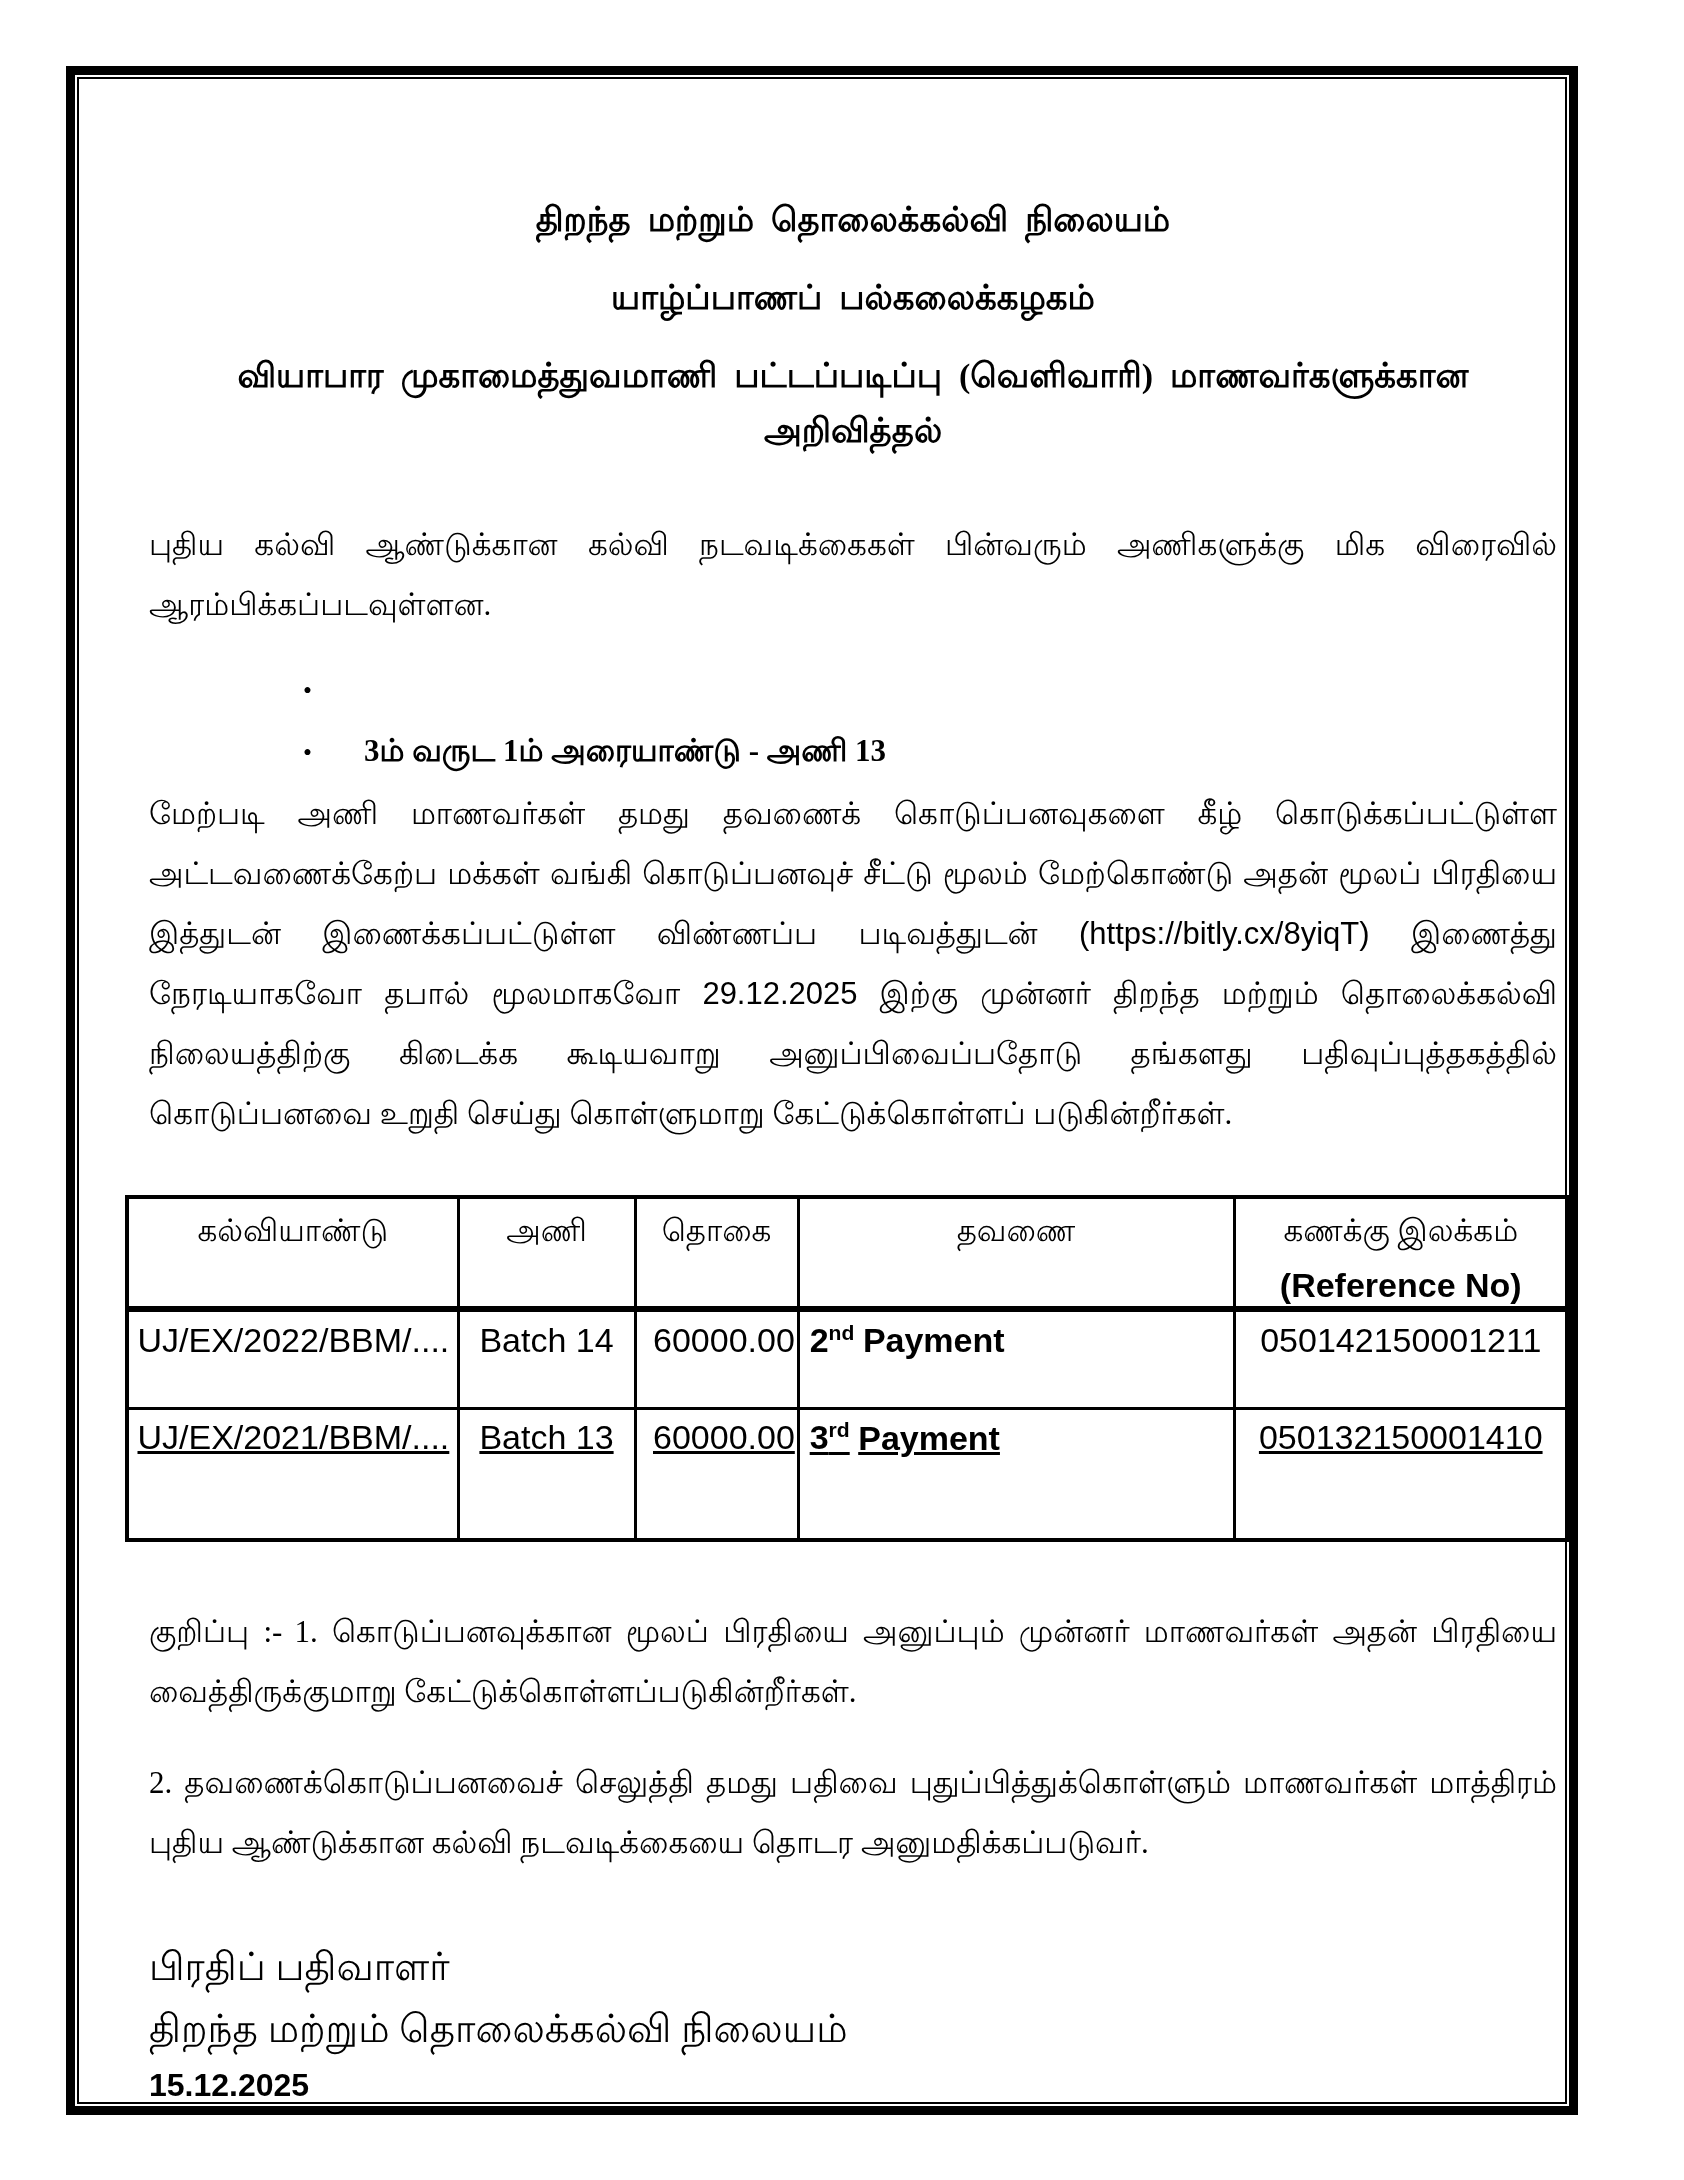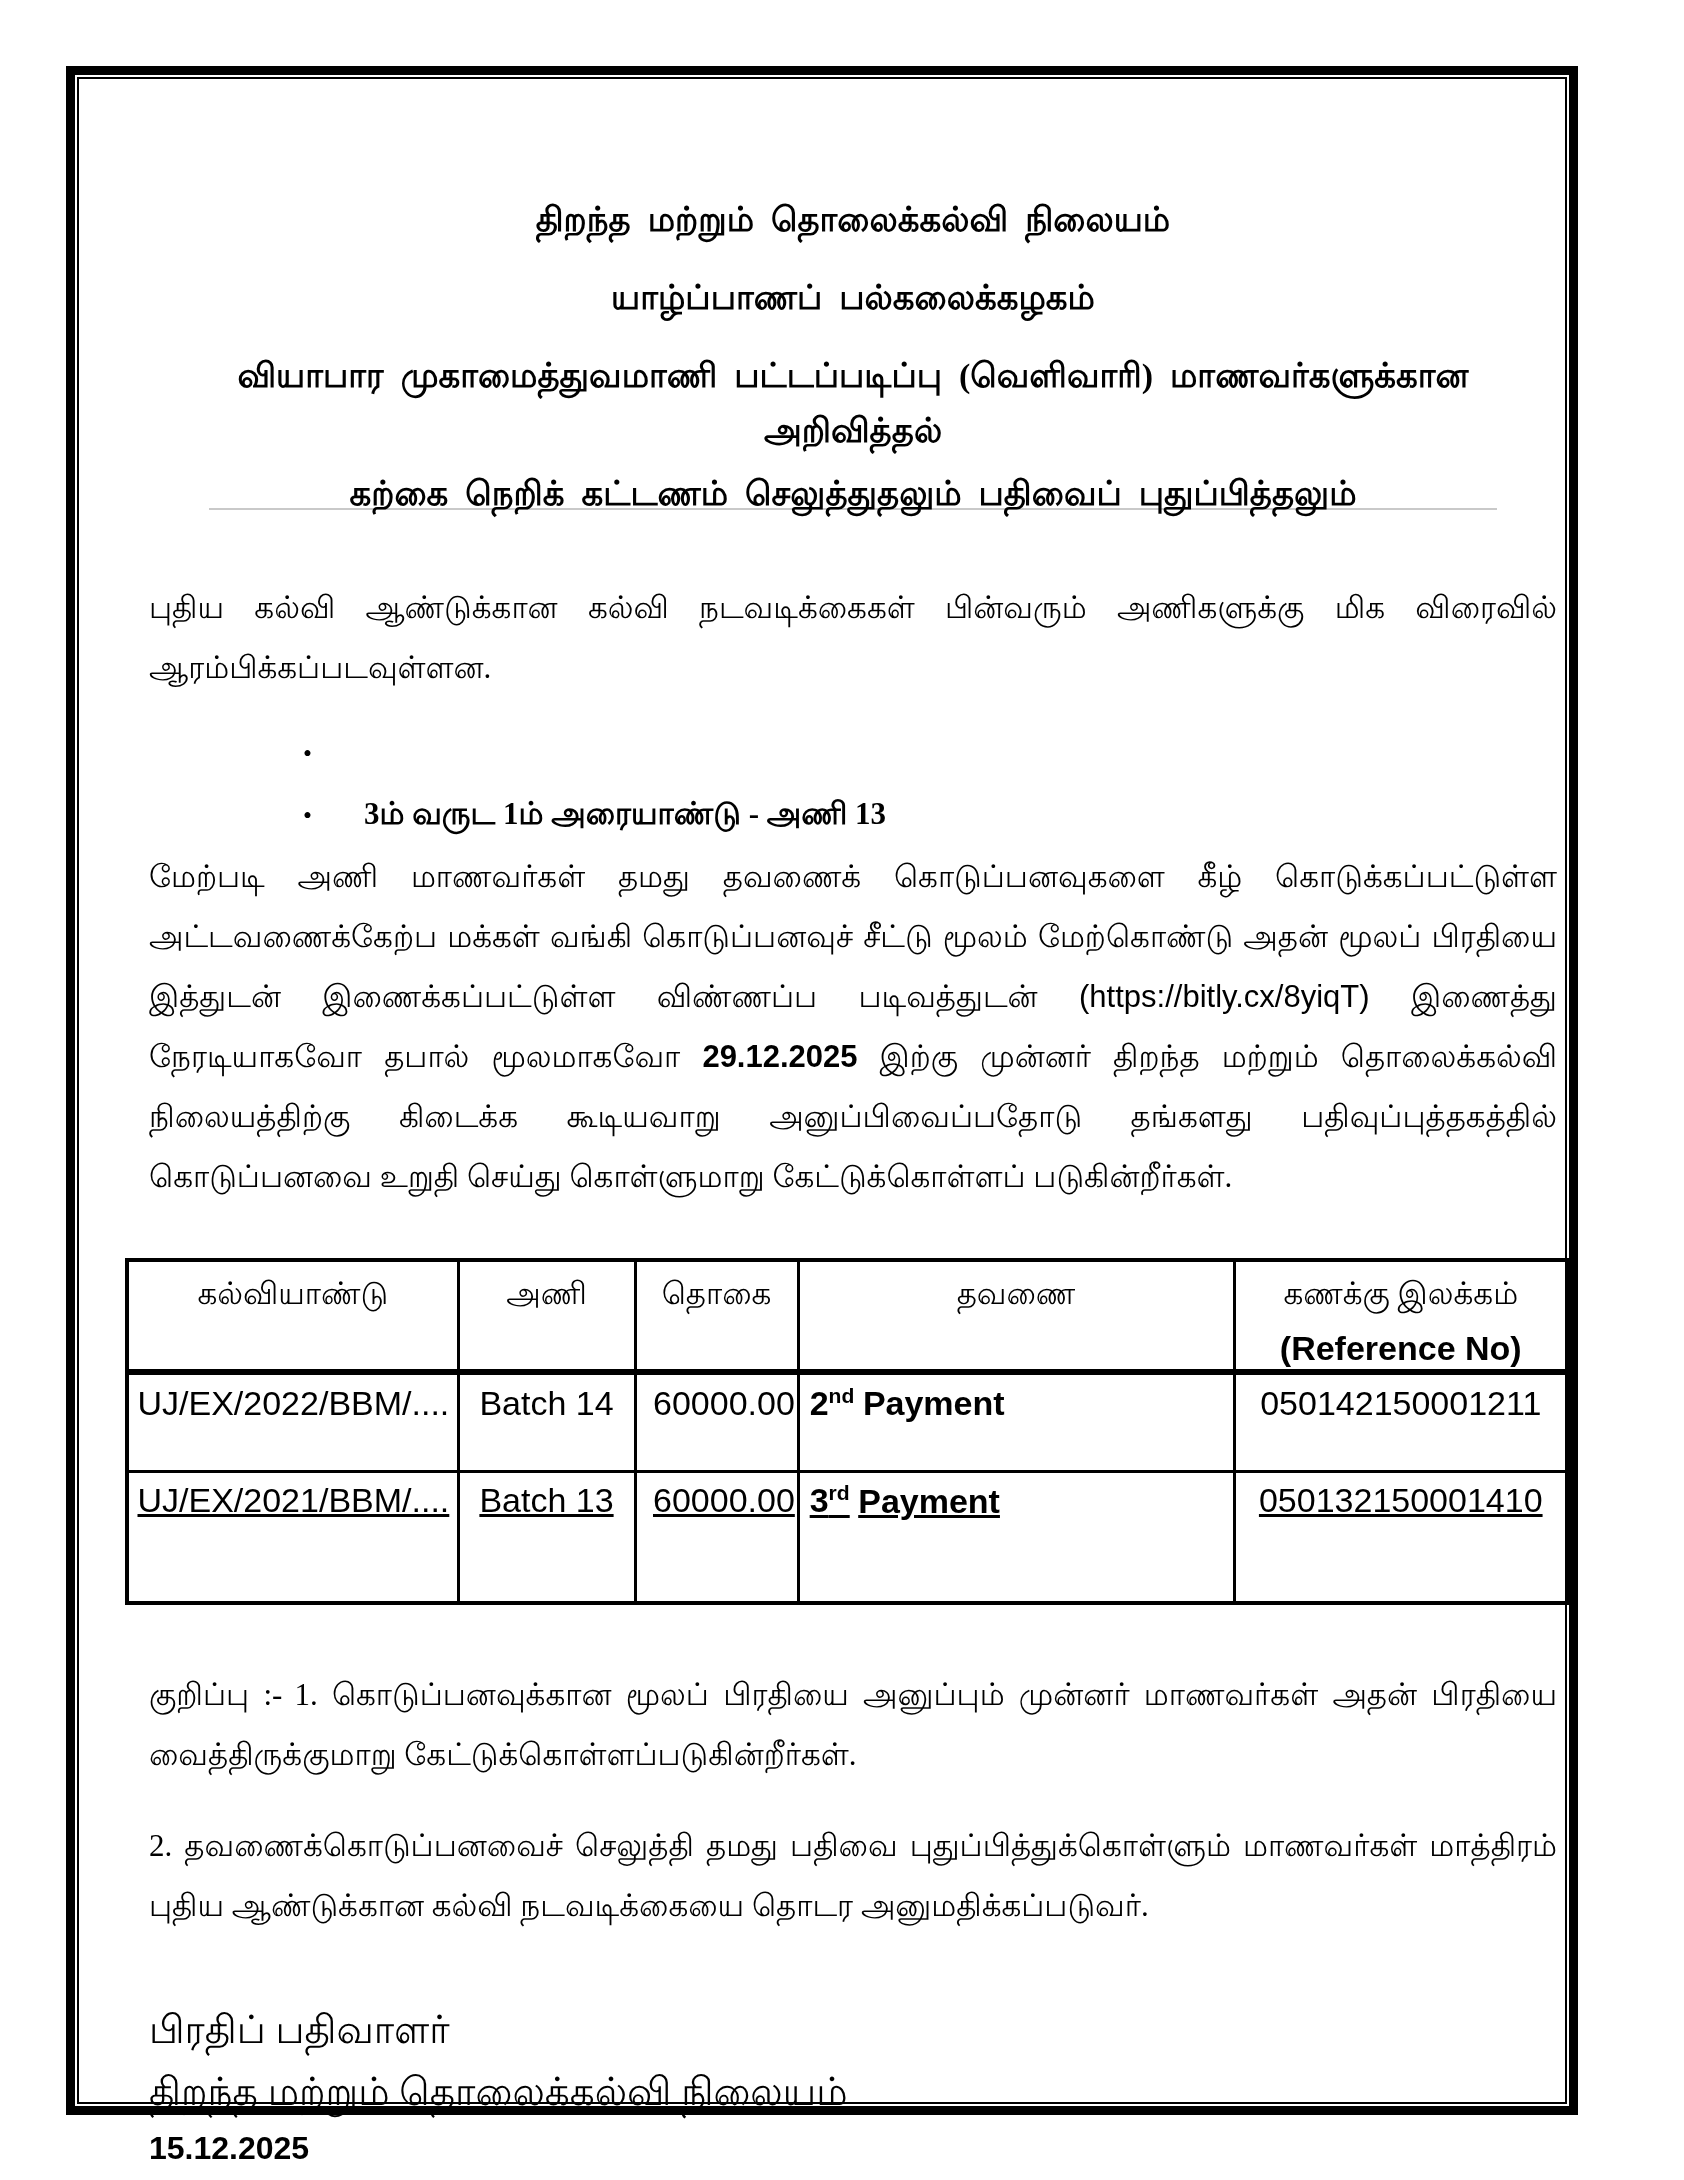--- a/index.html
+++ b/index.html
@@ -71,21 +71,21 @@
   .bullet-row + .bullet-row { margin-top: 17px; }
   .bullet-marker {
     width: 61px;
     font-size: 25.6px;
     font-weight: normal;
   }
   .body-para { margin-top: 10.2px; }
   .latin {
     font-family: "Liberation Sans", sans-serif;
   }
-  .bold { font-weight: bold; }
+  .bold { font-weight: normal; }
   
   table.fees {
     margin-top: 51px;
     margin-left: -24px;
     width: 1441px;
     border-collapse: collapse;
     table-layout: fixed;
     border: 4.3px solid #000000;
   }
   table.fees th, table.fees td {
@@ -147,24 +147,20 @@
   <div class="frame">
     <div class="frame-inner"></div>
   </div>
 
   <div class="content">
 
     <div class="title title-1">திறந்த மற்றும் தொலைக்கல்வி நிலையம்</div>
     <div class="title title-2">யாழ்ப்பாணப் பல்கலைக்கழகம்</div>
     <div class="title title-3">வியாபார முகாமைத்துவமாணி பட்டப்படிப்பு (வெளிவாரி) மாணவர்களுக்கான</div>
     <div class="title title-4">அறிவித்தல்</div>
-    <div class="title title-5">
-      <span class="rule"></span>
-      <span class="txt">கற்கை நெறிக் கட்டணம் செலுத்துதலும் பதிவைப் புதுப்பித்தலும்</span>
-    </div>
 
     <p class="para intro">புதிய கல்வி ஆண்டுக்கான கல்வி நடவடிக்கைகள் பின்வரும் அணிகளுக்கு மிக விரைவில் ஆரம்பிக்கப்படவுள்ளன.</p>
 
     <div class="bullets">
       <div class="bullet-row">
         <span class="bullet-marker">•</span>
       </div>
       <div class="bullet-row">
         <span class="bullet-marker">•</span>
         <span class="bullet-text">3ம் வருட 1ம் அரையாண்டு - அணி 13</span>

